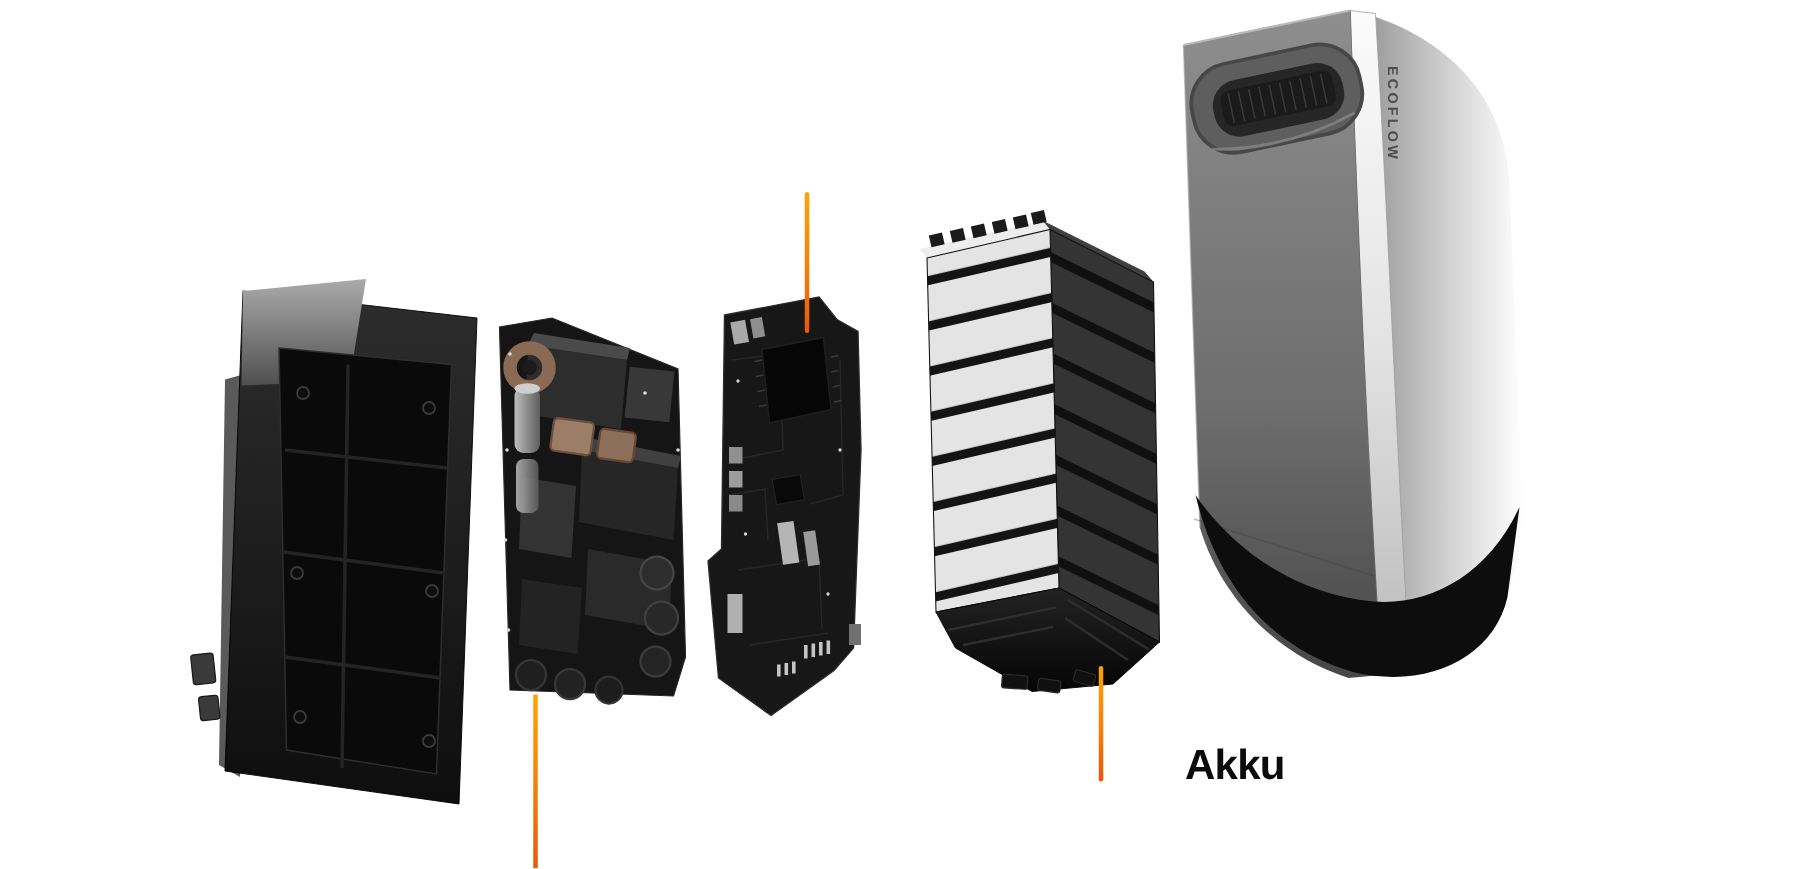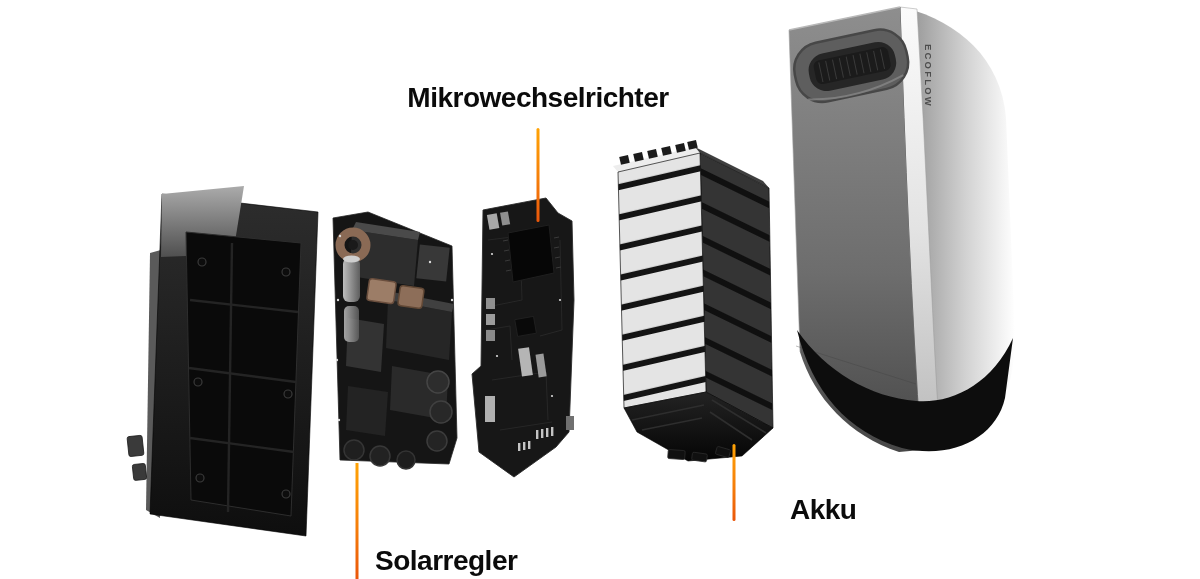--- a/index.html
+++ b/index.html
@@ -251,18 +251,16 @@
       </g>
       <path d="M797,330 C812,392 848,432 902,448 C952,460 996,438 1005,398 L1013,338 C992,384 952,404 916,401 C870,397 826,372 797,330 Z" fill="#0d0d0d"></path>
       <text transform="translate(925 44) rotate(90)" font-family="Liberation Sans, sans-serif" font-size="9.5" font-weight="700" letter-spacing="2.2" fill="#4d4d4d">ECOFLOW</text>
     </g>
 
     <rect x="536.5" y="128" width="3" height="94" rx="1.5" fill="url(#lineGrad)"></rect>
     <rect x="355.5" y="463" width="3" height="116" fill="url(#lineGrad)"></rect>
     <rect x="732.5" y="444" width="3" height="77" rx="1.5" fill="url(#lineGrad)"></rect>
   </svg>
 
-  <div class="callout callout--inverter">Mikrowechselrichter</div>
-
-  <div class="callout callout--solar">Solarregler</div>
+
 
   <div class="callout callout--battery">Akku</div>
 </div>
 
 </body></html>

